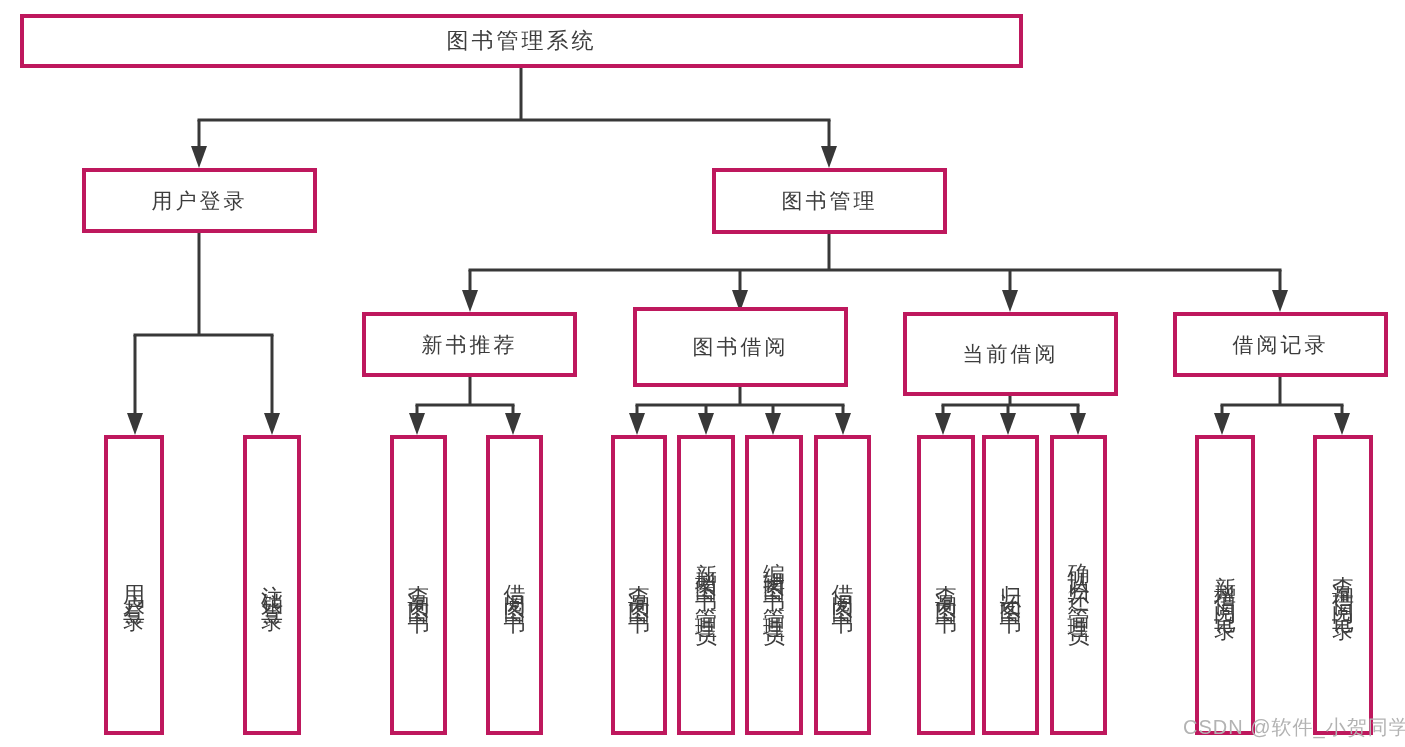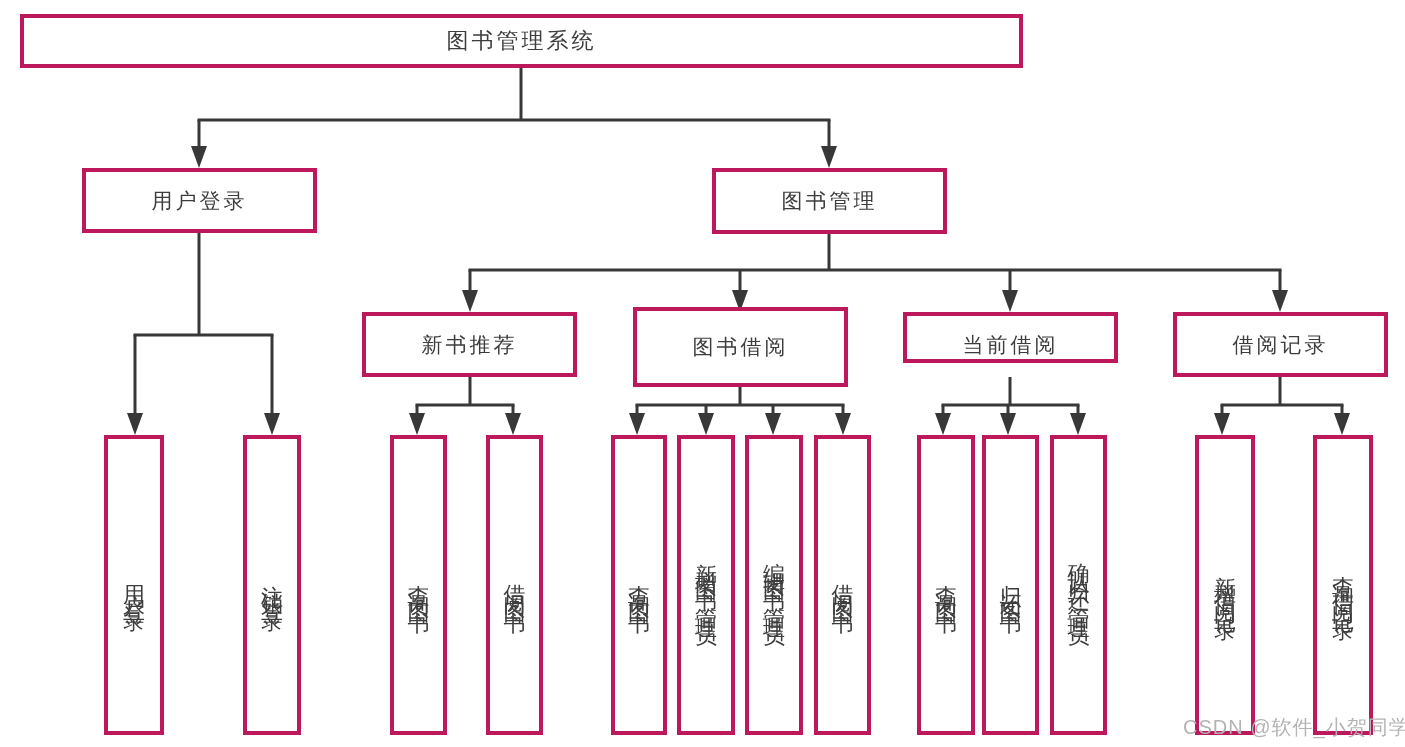--- a/index.html
+++ b/index.html
@@ -134,21 +134,21 @@
   <div class="box h" style="left:712px; top:168px; width:235px; height:66px;text-align:right;">
     <span>图书管理</span>
   </div>
 
   <div class="box h" style="left:362px; top:312px; width:215px; height:65px;">
     <span>新书推荐</span>
   </div>
   <div class="box h" style="left:633px; top:307px; width:215px; height:80px;">
     <span>图书借阅</span>
   </div>
-  <div class="box h" style="left:903px; top:312px; width:215px; height:51px;align-items:flex-end;">
+  <div class="box h" style="left:903px; top:312px; width:215px; height:84px;">
     <span>当前借阅</span>
   </div>
   <div class="box h" style="left:1173px; top:312px; width:215px; height:65px;">
     <span>借阅记录</span>
   </div>
 
   <div class="box leaf" style="left:104px; top:435px; width:60px; height:300px;">
     <span>用户登录</span>
   </div>
   <div class="box leaf" style="left:243px; top:435px; width:58px; height:300px;">

